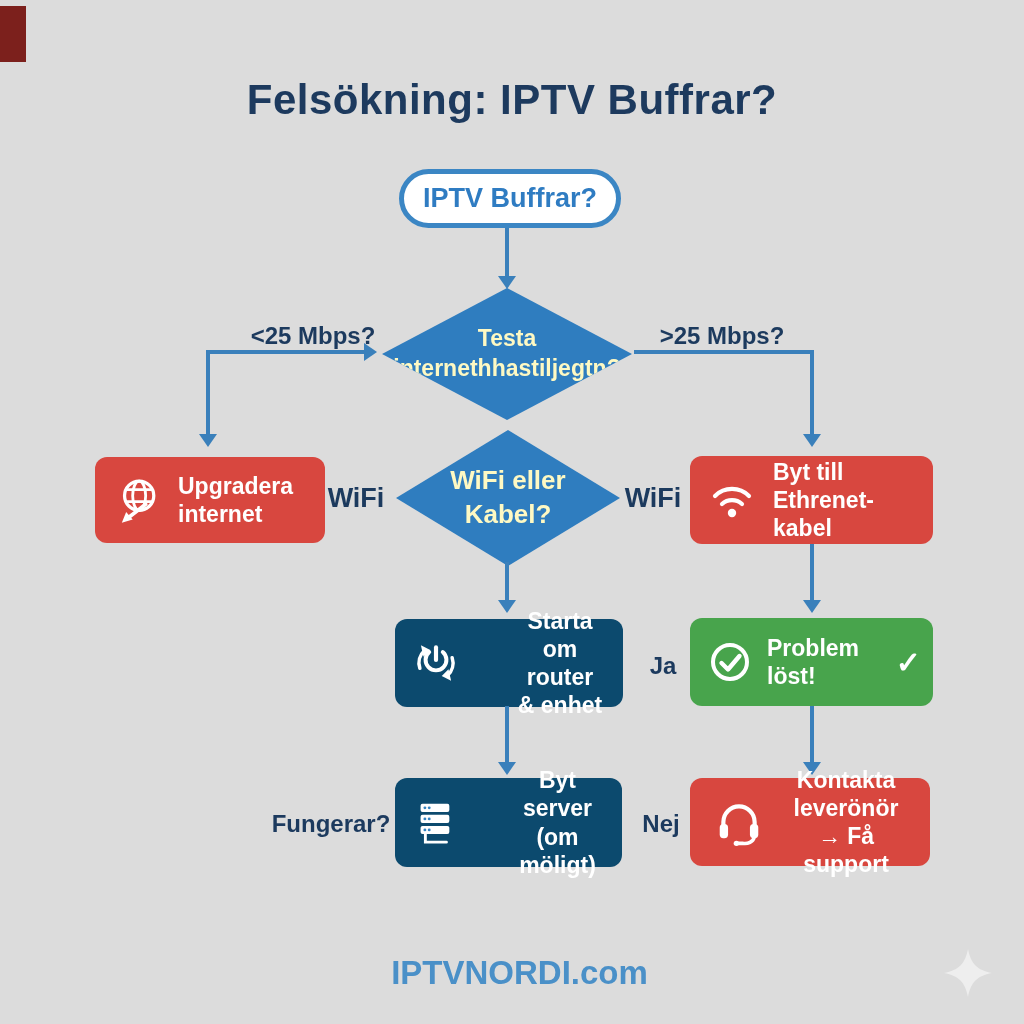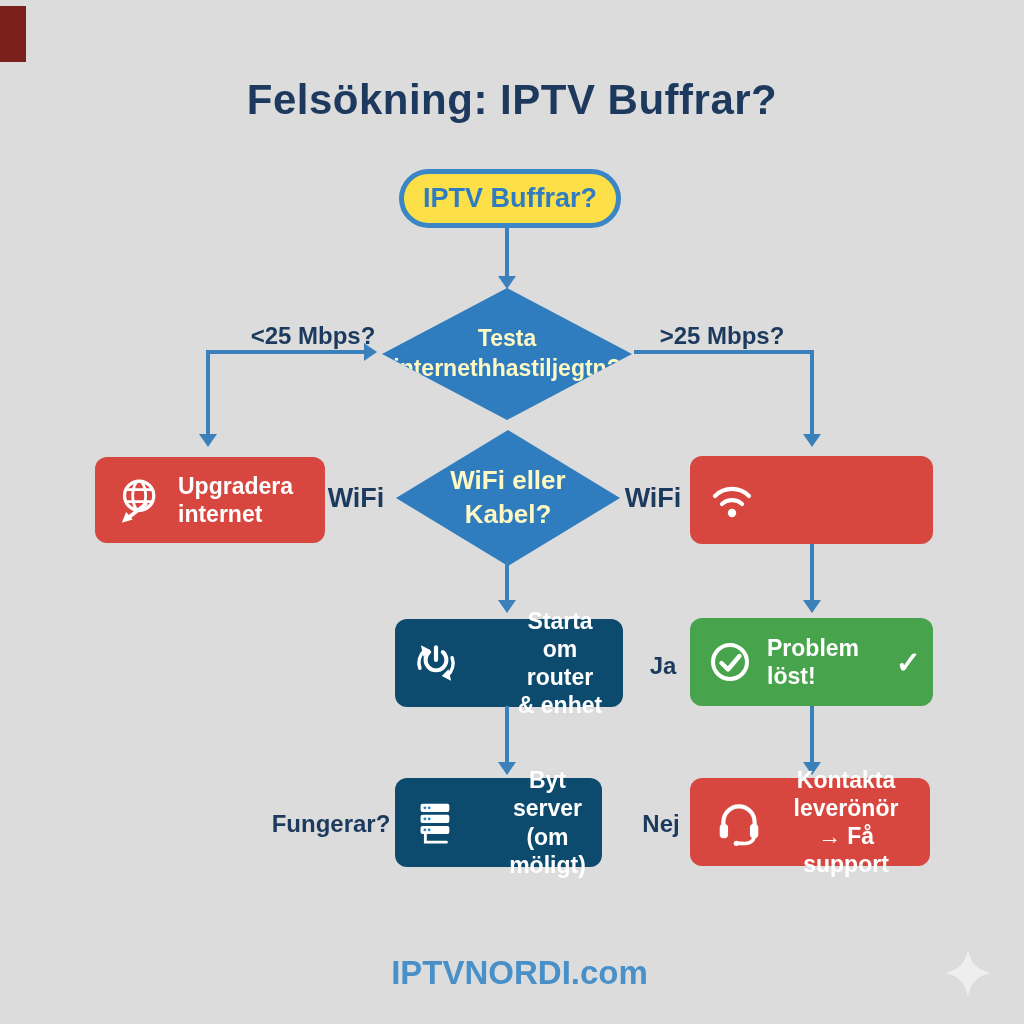--- a/index.html
+++ b/index.html
@@ -1,20 +1,20 @@
 <!DOCTYPE html>
 <html><head>
 <meta charset="utf-8">
 <style>
   html,body{margin:0;padding:0;background:#dcdcdc;font-family:"Liberation Sans",sans-serif;}
   .canvas{position:relative;width:1024px;height:1024px;background:#dcdcdc;overflow:hidden;margin:6px auto;}
 
   .title{position:absolute;left:0;right:0;top:70px;text-align:center;font-size:42px;font-weight:bold;color:#1d3a5e;letter-spacing:.5px;}
 
-  .pill{position:absolute;left:399px;top:163px;width:222px;height:59px;background:#fde047;
+  .pill{position:absolute;left:399px;top:163px;width:222px;height:59px;background:#ffffff;
         border:5px solid #3b86c4;border-radius:34px;box-sizing:border-box;
         display:flex;align-items:center;justify-content:center;
         font-size:27px;font-weight:bold;color:#2f7cc2;}
 
   .diamond{position:absolute;background:#2f7dbf;clip-path:polygon(50% 0,100% 50%,50% 100%,0 50%);
            display:flex;flex-direction:column;align-items:center;justify-content:center;
            color:#fef9c3;font-weight:bold;text-align:center;white-space:nowrap;}
   #d1{left:382px;top:282px;width:250px;height:132px;font-size:23px;line-height:1.3;}
   #d2{left:396px;top:424px;width:224px;height:136px;font-size:26px;line-height:1.3;}
 
@@ -100,20 +100,24 @@
   </div>
 
   <div class="box red" style="left:690px;top:450px;width:243px;height:88px;">
     <span class="icon">
       <svg width="52" height="48" viewBox="0 0 48 48" fill="none">
         <path d="M7 20 a24 24 0 0 1 34 0" stroke="#fff" stroke-width="4.2" stroke-linecap="round"></path>
         <path d="M14 28 a15 15 0 0 1 20 0" stroke="#fff" stroke-width="4.2" stroke-linecap="round"></path>
         <circle cx="24" cy="37" r="4.2" fill="#fff"></circle>
       </svg>
     </span>
+    <span class="txt">
+      <span>Byt till</span><br>
+      <span>Ethrenet-kabel</span>
+    </span>
   </div>
 
   <div class="vline" style="left:505px;top:556px;width:4px;height:42px;"></div>
   <div class="head-down" style="left:498px;top:594px;"></div>
 
   <div class="vline" style="left:810px;top:538px;width:4px;height:58px;"></div>
   <div class="head-down" style="left:803px;top:594px;"></div>
 
   <div class="lbl" style="left:663px;top:660px;">Ja</div>
 
@@ -147,21 +151,21 @@
 
   <div class="vline" style="left:505px;top:700px;width:4px;height:58px;"></div>
   <div class="head-down" style="left:498px;top:756px;"></div>
 
   <div class="vline" style="left:810px;top:700px;width:4px;height:58px;"></div>
   <div class="head-down" style="left:803px;top:756px;"></div>
 
   <div class="lbl" style="left:331px;top:818px;">Fungerar?</div>
   <div class="lbl" style="left:661px;top:818px;">Nej</div>
 
-  <div class="box blue center" style="left:395px;top:772px;width:207px;height:89px;">
+  <div class="box blue center" style="left:395px;top:772px;width:227px;height:89px;">
     <span class="icon">
       <svg width="46" height="50" viewBox="0 0 48 50" fill="none">
         <rect x="10" y="5" width="30" height="8.5" rx="2" fill="#fff"></rect>
         <rect x="10" y="16.5" width="30" height="8.5" rx="2" fill="#fff"></rect>
         <rect x="10" y="28" width="30" height="8.5" rx="2" fill="#fff"></rect>
         <circle cx="14.5" cy="9.2" r="1.5" fill="#3383c1"></circle>
           <circle cx="19" cy="9.2" r="1.5" fill="#3383c1"></circle>
         <circle cx="14.5" cy="20.7" r="1.5" fill="#3383c1"></circle>
           <circle cx="19" cy="20.7" r="1.5" fill="#3383c1"></circle>
         <circle cx="14.5" cy="32.2" r="1.5" fill="#3383c1"></circle>

